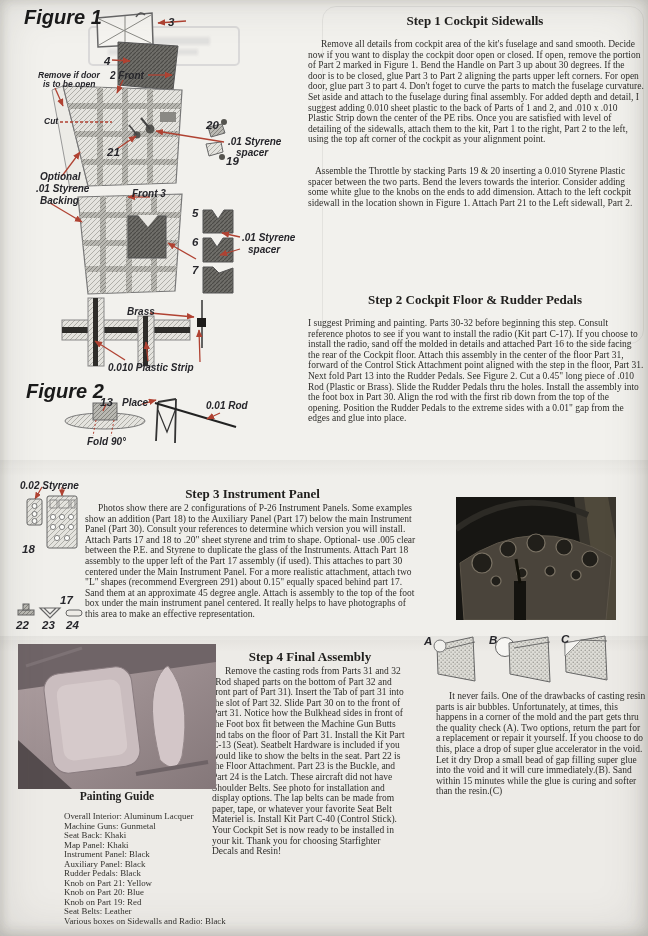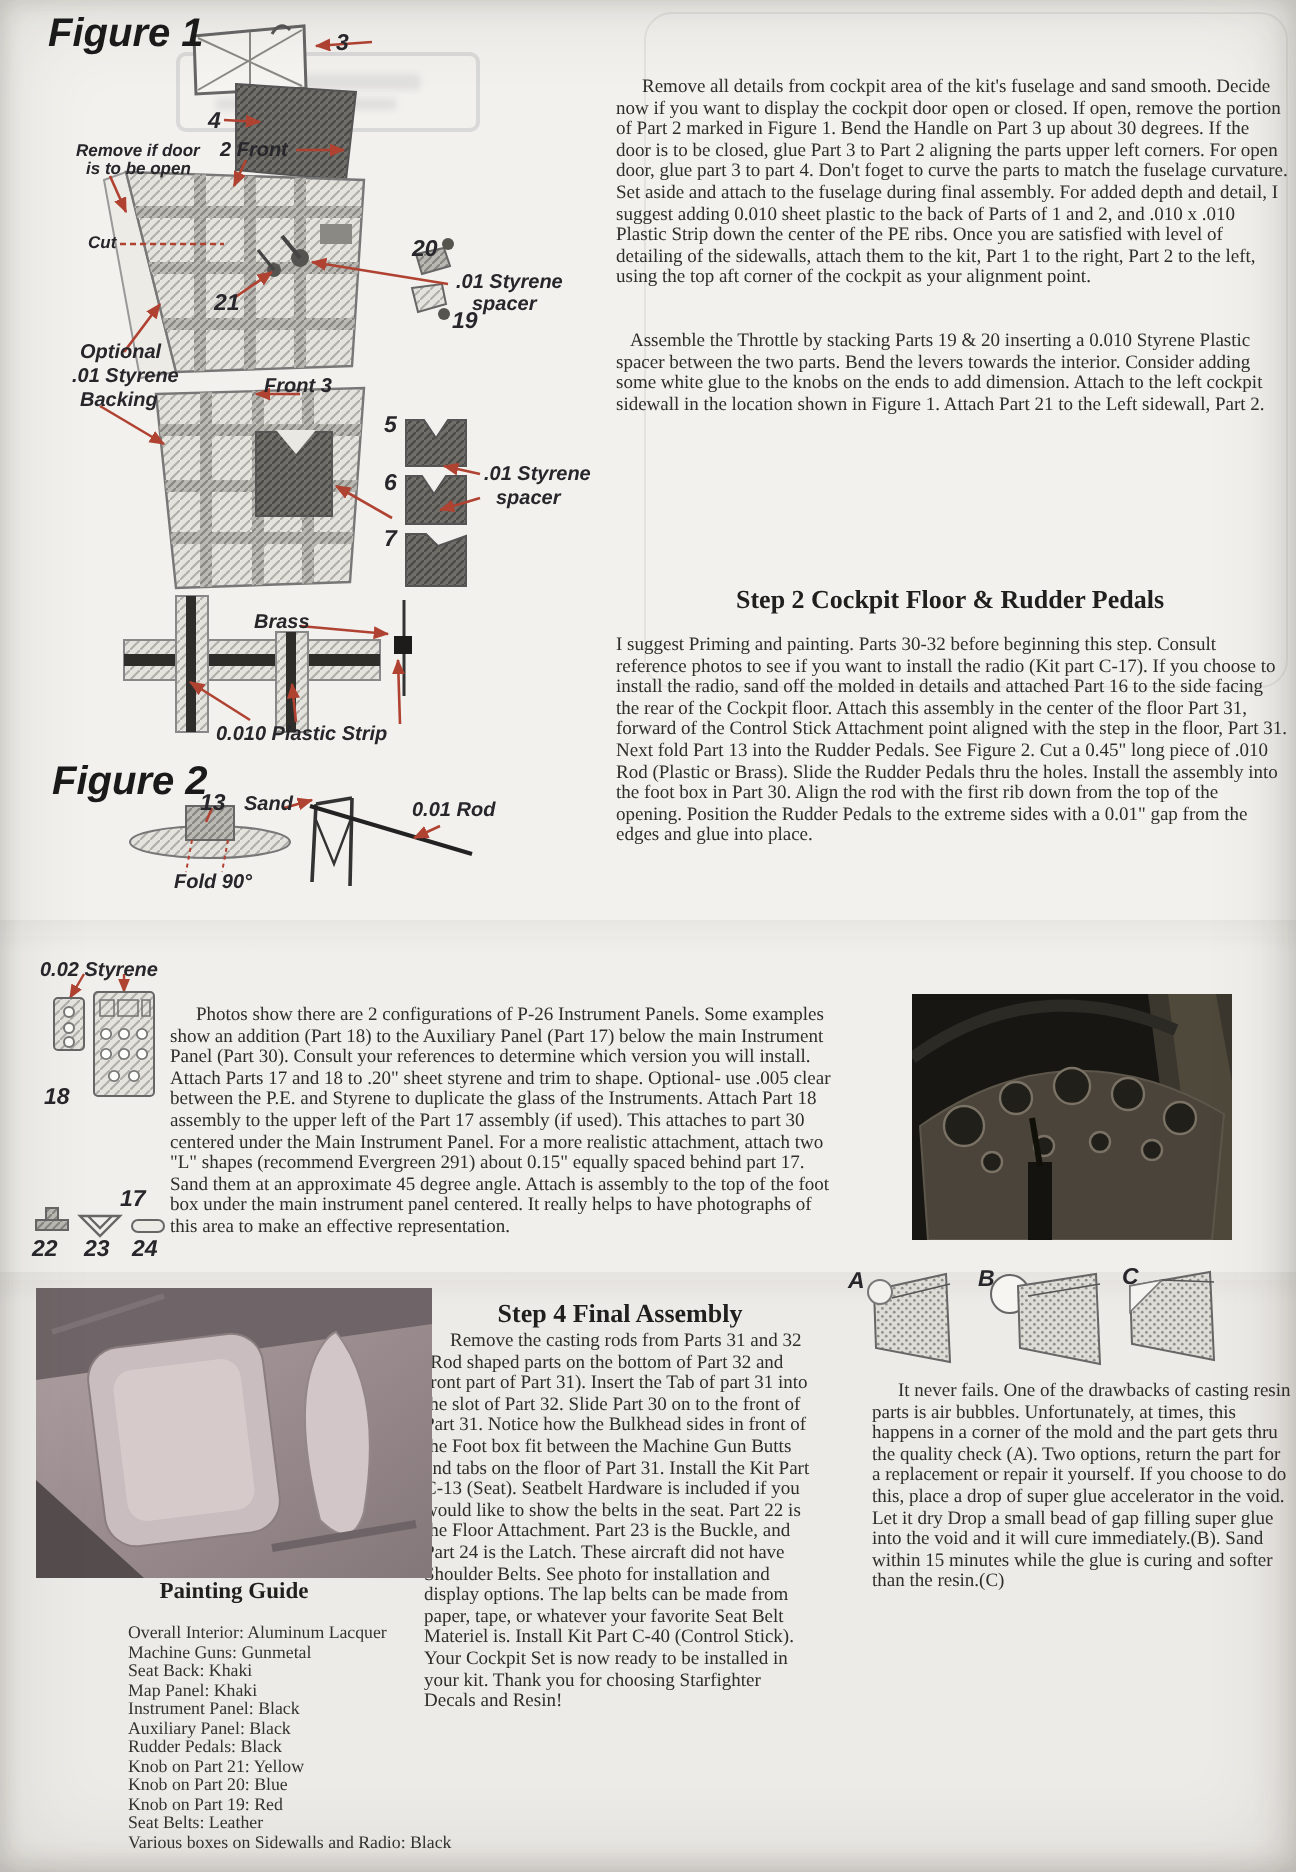--- a/index.html
+++ b/index.html
@@ -178,24 +178,25 @@
   <span class="fl num" style="left:192px;top:207px;">5</span>
   <span class="fl num" style="left:192px;top:236px;">6</span>
   <span class="fl num" style="left:192px;top:264px;">7</span>
   <span class="fl" style="left:242px;top:232px;">.01 Styrene</span>
   <span class="fl" style="left:248px;top:244px;">spacer</span>
   <span class="fl" style="left:127px;top:306px;">Brass</span>
   <span class="fl" style="left:108px;top:362px;">0.010 Plastic Strip</span>
 
   <span class="fig-title" style="left:26px;top:380px;">Figure 2</span>
   <span class="fl num" style="left:100px;top:396px;">13</span>
-  <span class="fl" style="left:122px;top:397px;">Sand</span>
+  <span class="fl" style="left:122px;top:397px;">Place</span>
   <span class="fl" style="left:206px;top:400px;">0.01 Rod</span>
   <span class="fl" style="left:87px;top:436px;">Fold 90°</span>
 
+  <div class="head" style="left:308px;top:13px;width:334px;">Step 1 Cockpit Sidewalls</div>
   <div class="bt ind" style="left:308px;top:39px;width:336px;">Remove all details from cockpit area of the kit's fuselage and sand smooth. Decide now if you want to display the cockpit door open or closed. If open, remove the portion of Part 2  marked in Figure 1.  Bend the Handle on Part 3 up about 30 degrees. If the door is to be closed, glue Part 3 to Part 2 aligning the parts upper left corners. For open door, glue part 3 to part 4. Don't foget to curve the parts to match the fuselage curvature. Set aside and attach to the fuselage during final assembly. For added depth and detail, I suggest adding 0.010 sheet plastic to the back of Parts of 1 and 2, and .010 x .010  Plastic Strip down the center of the PE ribs. Once you are satisfied with level of detailing of the sidewalls, attach them to the kit, Part 1 to the right, Part 2 to the left, using the top aft corner of the cockpit as your alignment point.</div>
   <div class="bt ind7" style="left:308px;top:166px;width:336px;">Assemble the Throttle by stacking Parts 19 &amp; 20 inserting a 0.010 Styrene Plastic spacer between the two parts. Bend the levers  towards the interior. Consider adding some white glue to the knobs on the ends to add dimension. Attach to the left cockpit sidewall in the location shown in Figure 1. Attach Part 21 to the Left sidewall, Part 2.</div>
 
   <div class="head" style="left:308px;top:292px;width:334px;">Step 2 Cockpit Floor &amp; Rudder Pedals</div>
   <div class="bt" style="left:308px;top:318px;width:336px;">I suggest Priming and painting. Parts 30-32 before beginning this step. Consult reference photos to see if you want to install the radio (Kit part C-17). If you choose to install the radio, sand off the molded in details and attached Part 16 to the side facing the rear of the Cockpit floor. Attach this assembly in the center of the floor Part 31, forward  of the Control Stick Attachment point aligned with the step in the floor, Part 31. Next fold Part 13 into the Rudder Pedals. See Figure 2. Cut a 0.45" long piece of .010 Rod (Plastic or Brass). Slide the Rudder Pedals thru the holes. Install the assembly into the foot box in Part 30. Align the rod with the first rib down from the top of the opening. Position the Rudder Pedals to the extreme sides with a 0.01" gap from the edges and glue into place.</div>
 
   <svg class="abs" style="left:10px;top:475px;" width="100" height="160">
     <g stroke="#b04232" stroke-width="1.2" fill="none">
       <path d="M32,12 L25,24" marker-end="url(#ah)"></path>
       <path d="M52,12 L52,21" marker-end="url(#ah)"></path>
@@ -223,20 +224,21 @@
     <path d="M30,133 L50,133 L40,143 Z M34,133 L40,139 L46,133" fill="none" stroke="#666" stroke-width="1.2"></path>
     <rect x="56" y="135" width="16" height="6" rx="3" fill="#edebe6" stroke="#666"></rect>
   </svg>
   <span class="fl" style="left:20px;top:480px;">0.02 Styrene</span>
   <span class="fl num" style="left:22px;top:543px;">18</span>
   <span class="fl num" style="left:60px;top:558px;margin-top:36px;">17</span>
   <span class="fl num" style="left:16px;top:619px;">22</span>
   <span class="fl num" style="left:42px;top:619px;">23</span>
   <span class="fl num" style="left:66px;top:619px;">24</span>
 
+  <div class="head" style="left:85px;top:486px;width:335px;">Step 3 Instrument Panel</div>
   <div class="bt ind" style="left:85px;top:503px;width:335px;">Photos show there are 2 configurations of P-26 Instrument Panels. Some examples show an addition (Part 18) to the Auxiliary Panel (Part 17)  below the main Instrument Panel (Part 30). Consult your references to determine which version you will install. Attach Parts 17 and 18 to .20" sheet styrene and trim to shape. Optional- use .005 clear between the P.E.  and Styrene to duplicate the glass of the Instruments. Attach Part 18 assembly to the upper left of the Part 17 assembly (if used). This attaches to part 30 centered under the Main Instrument Panel. For a more realistic attachment, attach two "L" shapes (recommend Evergreen 291) about 0.15" equally spaced behind part 17. Sand them at an approximate 45 degree angle. Attach is assembly to the top of the foot box under the main instrument panel centered. It really helps to have photographs of this area to make an effective representation.</div>
 
   <div class="photo" style="left:456px;top:497px;width:160px;height:123px;">
     <svg width="160" height="123">
       <rect width="160" height="123" fill="#171613"></rect>
       <polygon points="118,0 160,0 160,123 134,123" fill="#3b372f"></polygon>
       <polygon points="128,0 152,0 160,44 160,123 144,123" fill="#5a5342" opacity="0.65"></polygon>
       <path d="M0,32 Q60,-12 132,18" stroke="#2c2a25" stroke-width="6" fill="none"></path>
       <path d="M4,66 Q78,14 156,60 L150,123 L8,123 Z" fill="#4a443b" stroke="#5d564a" stroke-width="1"></path>
       <g fill="#211f1a" stroke="#7a7264" stroke-width="1.2">

